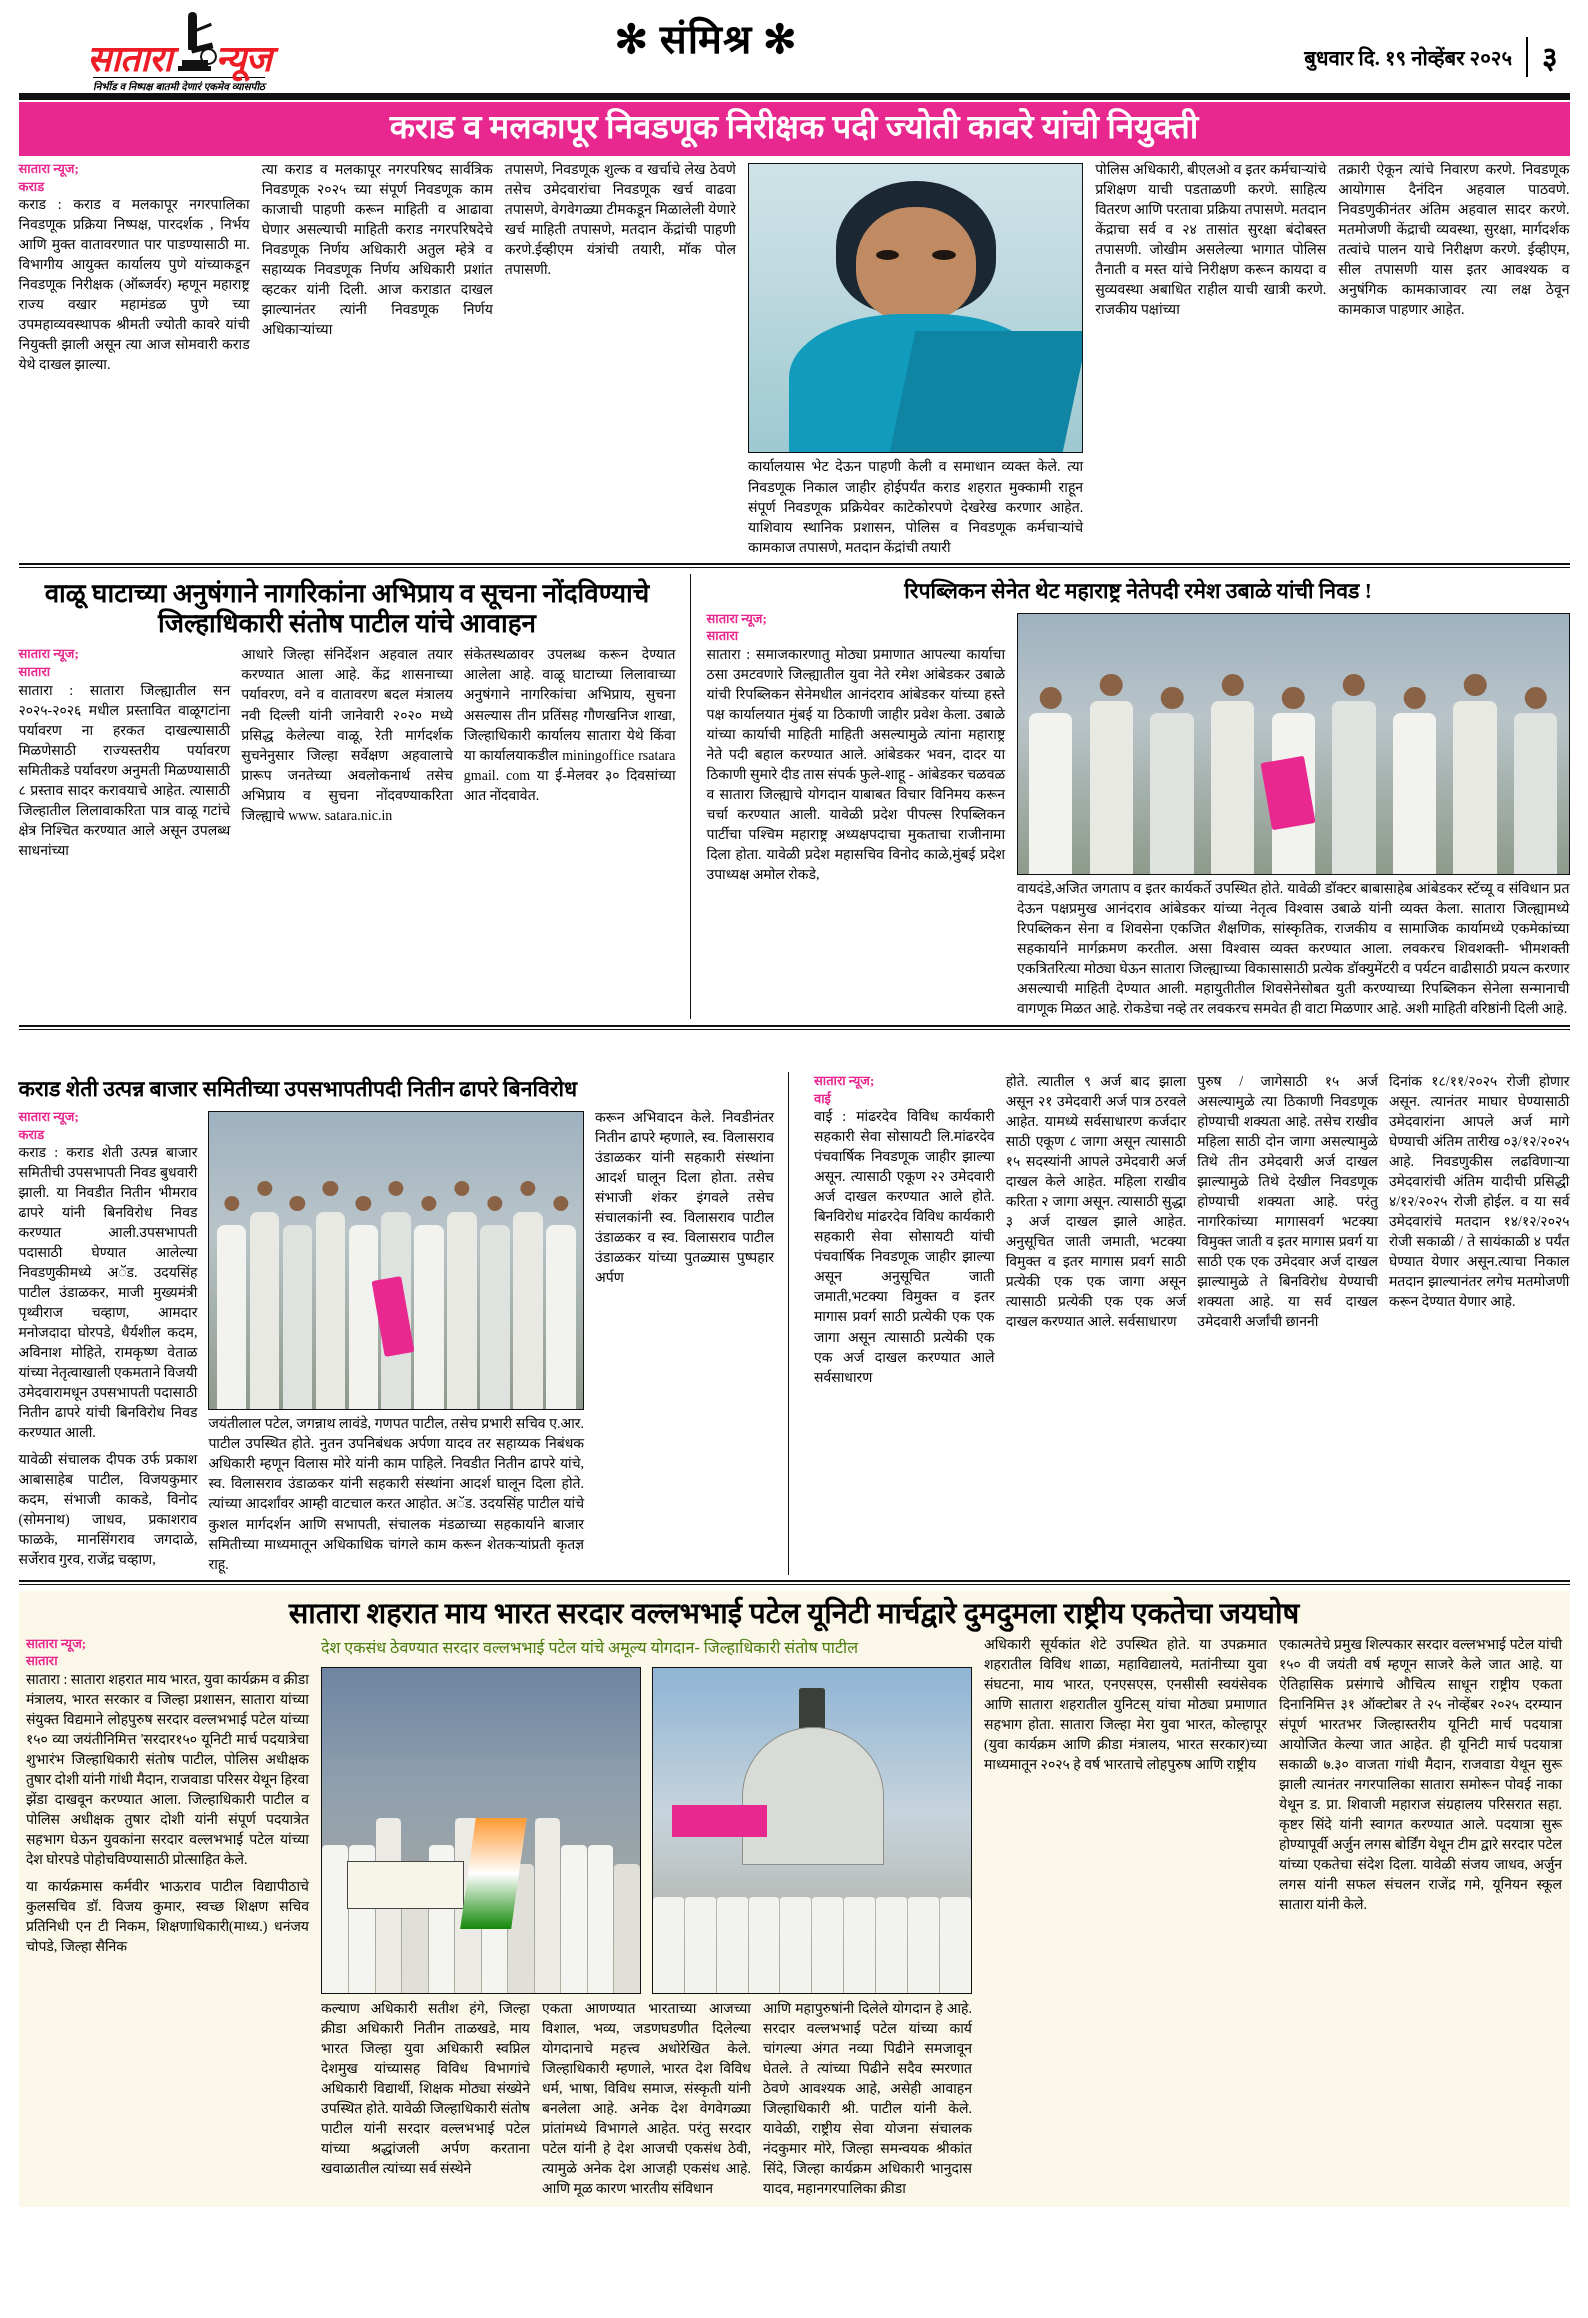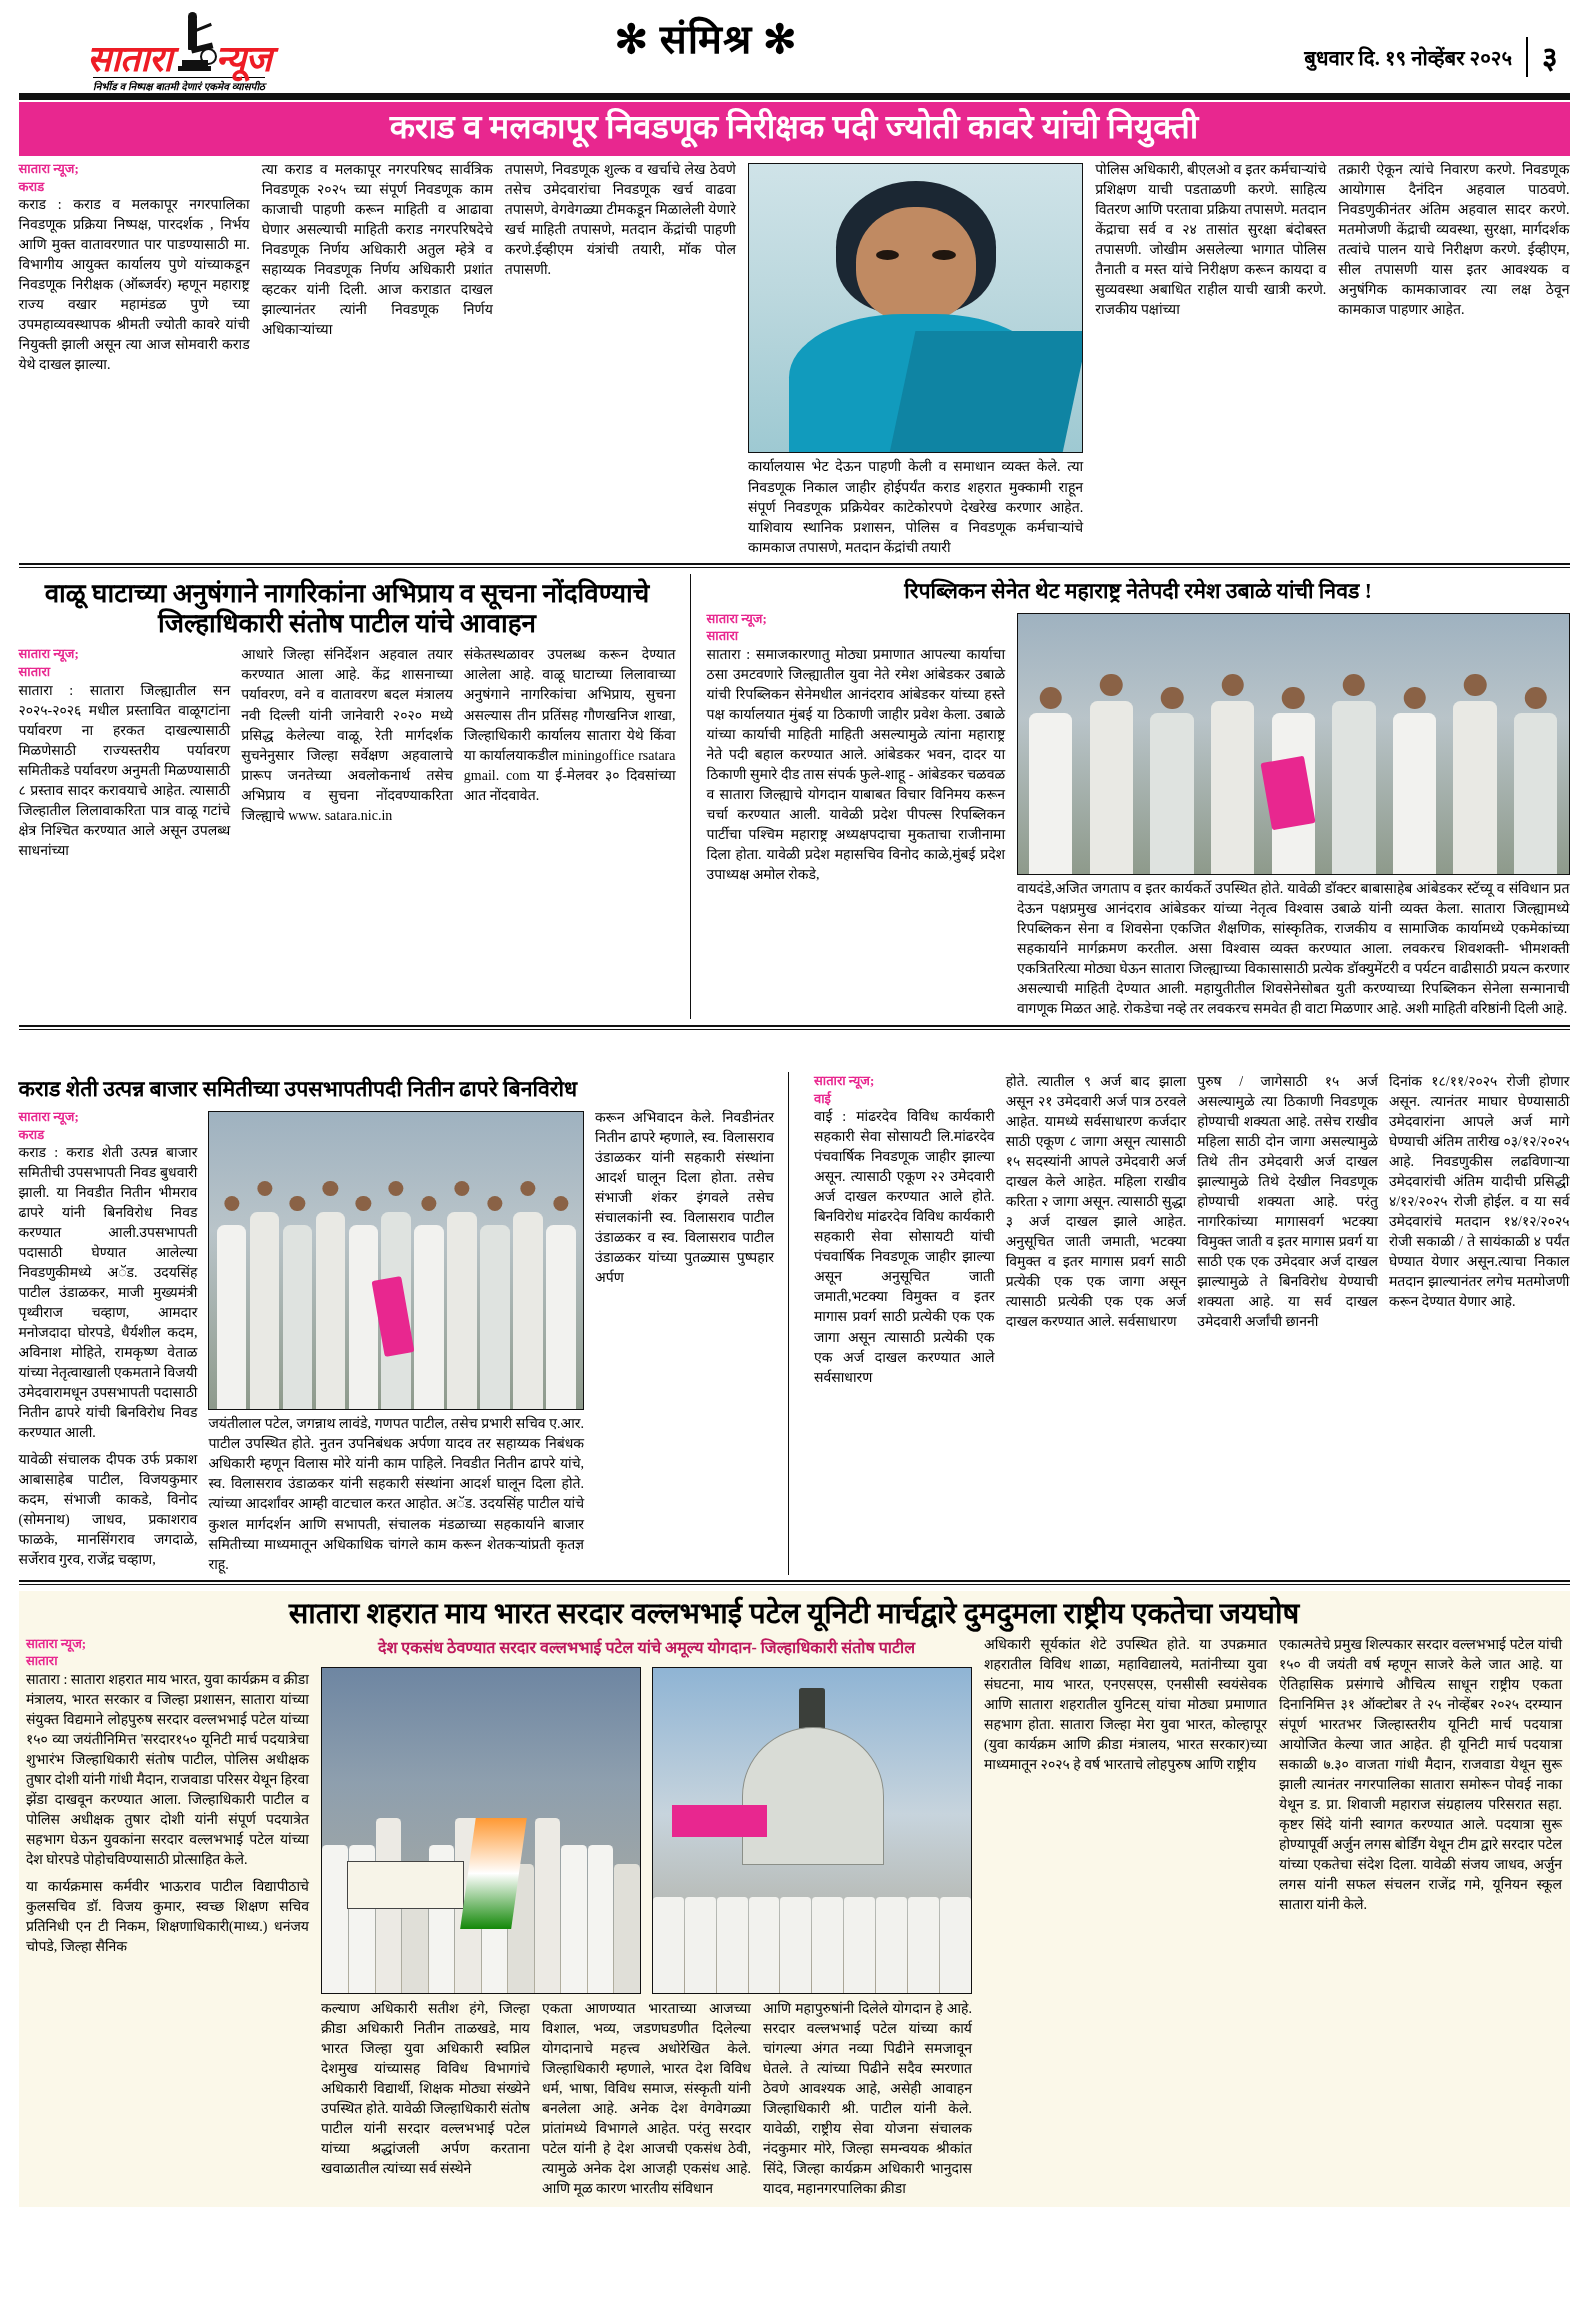--- a/index.html
+++ b/index.html
@@ -69,21 +69,21 @@
   .ph-dome{background:linear-gradient(180deg,#8fb4d4 0%,#c7d4dd 45%,#a8a392 100%);}
   .ph-dome .dome{position:absolute;left:28%;top:18%;width:44%;height:42%;background:#d9dcd6;border-radius:50% 50% 0 0;border:1.4px solid #8b8f88;}
   .ph-dome .statue{position:absolute;left:46%;top:6%;width:8%;height:22%;background:#3b3f3a;border-radius:2.8px;}
   .ph-dome .rowp{position:absolute;left:0;bottom:0;width:100%;height:36%;display:flex;align-items:flex-end;}
   .ph-dome .rowp .p{flex:1;height:82%;margin:0 0.5px;background:#f2f2ee;border-radius:3.7px 3.7px 0 0;}
   .ph-rcaption{position:absolute;left:6%;top:42%;width:30%;height:10%;background:#e8278f;}
 
   
   .yellow{background:#fbf8e9;margin:0 6.5px;padding:4.6px 7.4px 8.3px 7.4px;box-sizing:border-box;}
   .yellow h2{margin:2.8px 0 4.6px 0;font-size:29px;font-weight:bold;text-align:center;line-height:1.1;}
-  .subhead{color:#be185d;font-weight:bold;font-size:16px;text-align:center;margin:0.9px 0 6.5px 0;}
+  .subhead{color:#4d7c0f;font-weight:normal;font-size:16px;text-align:left;margin:0.9px 0 6.5px 0;}
 
   .spacer-s{height:4.6px;}
   .photo-inline{margin:2.8px 0 4.6px 0;}
 </style>
 </head>
 <body>
 
 <div class="page">
 
   <div class="masthead">

